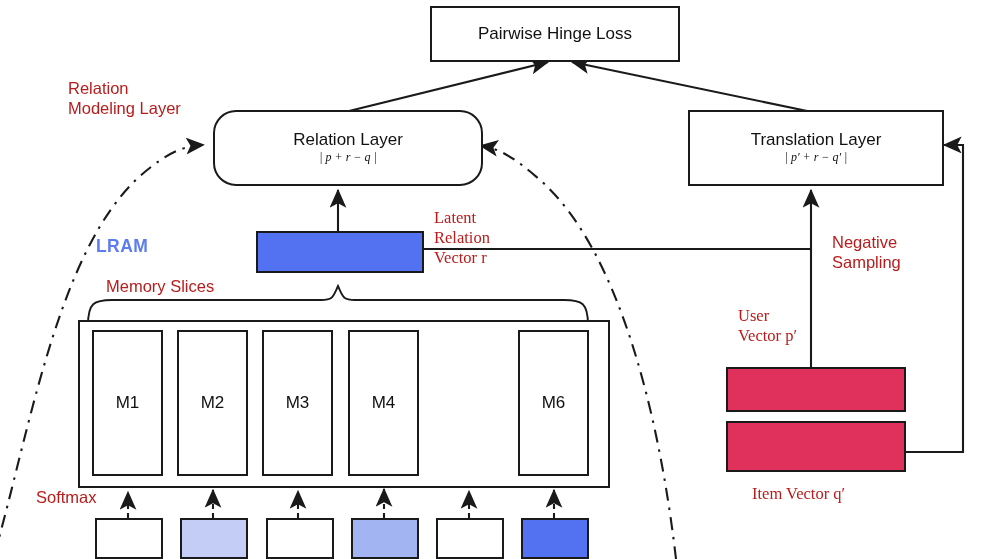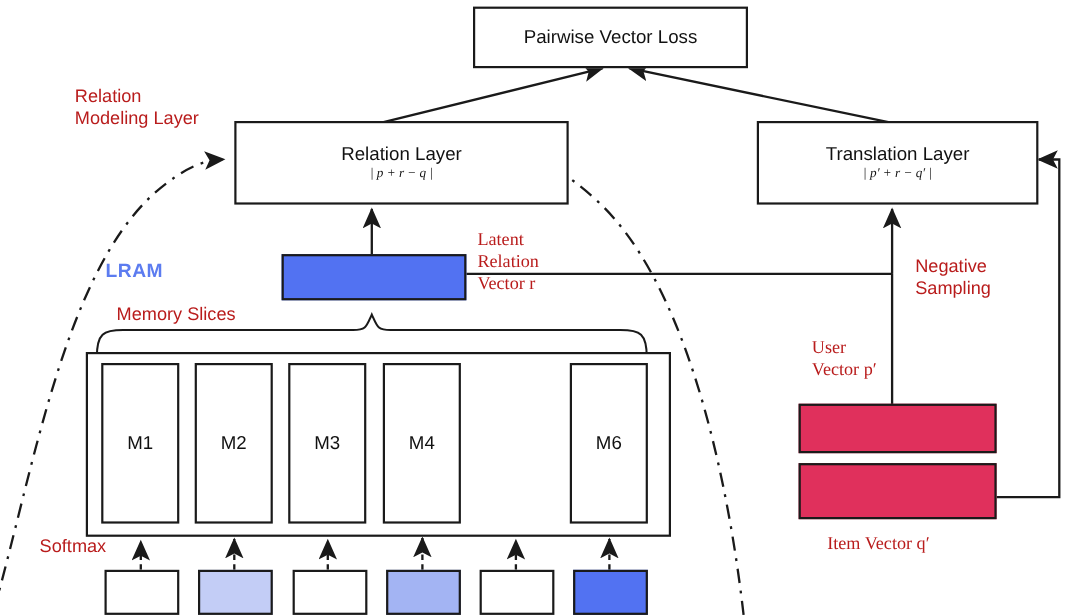--- a/index.html
+++ b/index.html
@@ -67,24 +67,24 @@
       <path d="M128,518 L128,492" stroke-dasharray="5,4" marker-end="url(#ah)"></path>
       <path d="M213,518 L213,490" stroke-dasharray="5,4" marker-end="url(#ah)"></path>
       <path d="M298,518 L298,491" stroke-dasharray="5,4" marker-end="url(#ah)"></path>
       <path d="M384,518 L384,489" stroke-dasharray="5,4" marker-end="url(#ah)"></path>
       <path d="M469,518 L469,491" stroke-dasharray="5,4" marker-end="url(#ah)"></path>
       <path d="M554,518 L554,490" stroke-dasharray="5,4" marker-end="url(#ah)"></path>
     </g>
   </svg>
 
   <div class="box" style="left:430px;top:6px;width:250px;height:56px;">
-    <div class="l1">Pairwise Vector Loss</div>
+    <div class="l1">Pairwise Hinge Loss</div>
   </div>
 
-  <div class="box" style="left:213px;top:110px;width:304px;height:76px;">
+  <div class="box" style="left:213px;top:110px;width:270px;height:76px;border-radius:23px;">
     <div class="l1">Relation Layer</div>
     <div class="l2">| p + r  − q |</div>
   </div>
 
   <div class="box" style="left:688px;top:110px;width:256px;height:76px;">
     <div class="l1">Translation Layer</div>
     <div class="l2">| p′ + r  − q′ |</div>
   </div>
 
   <div class="lbl" style="left:68px;top:78px;">Relation

